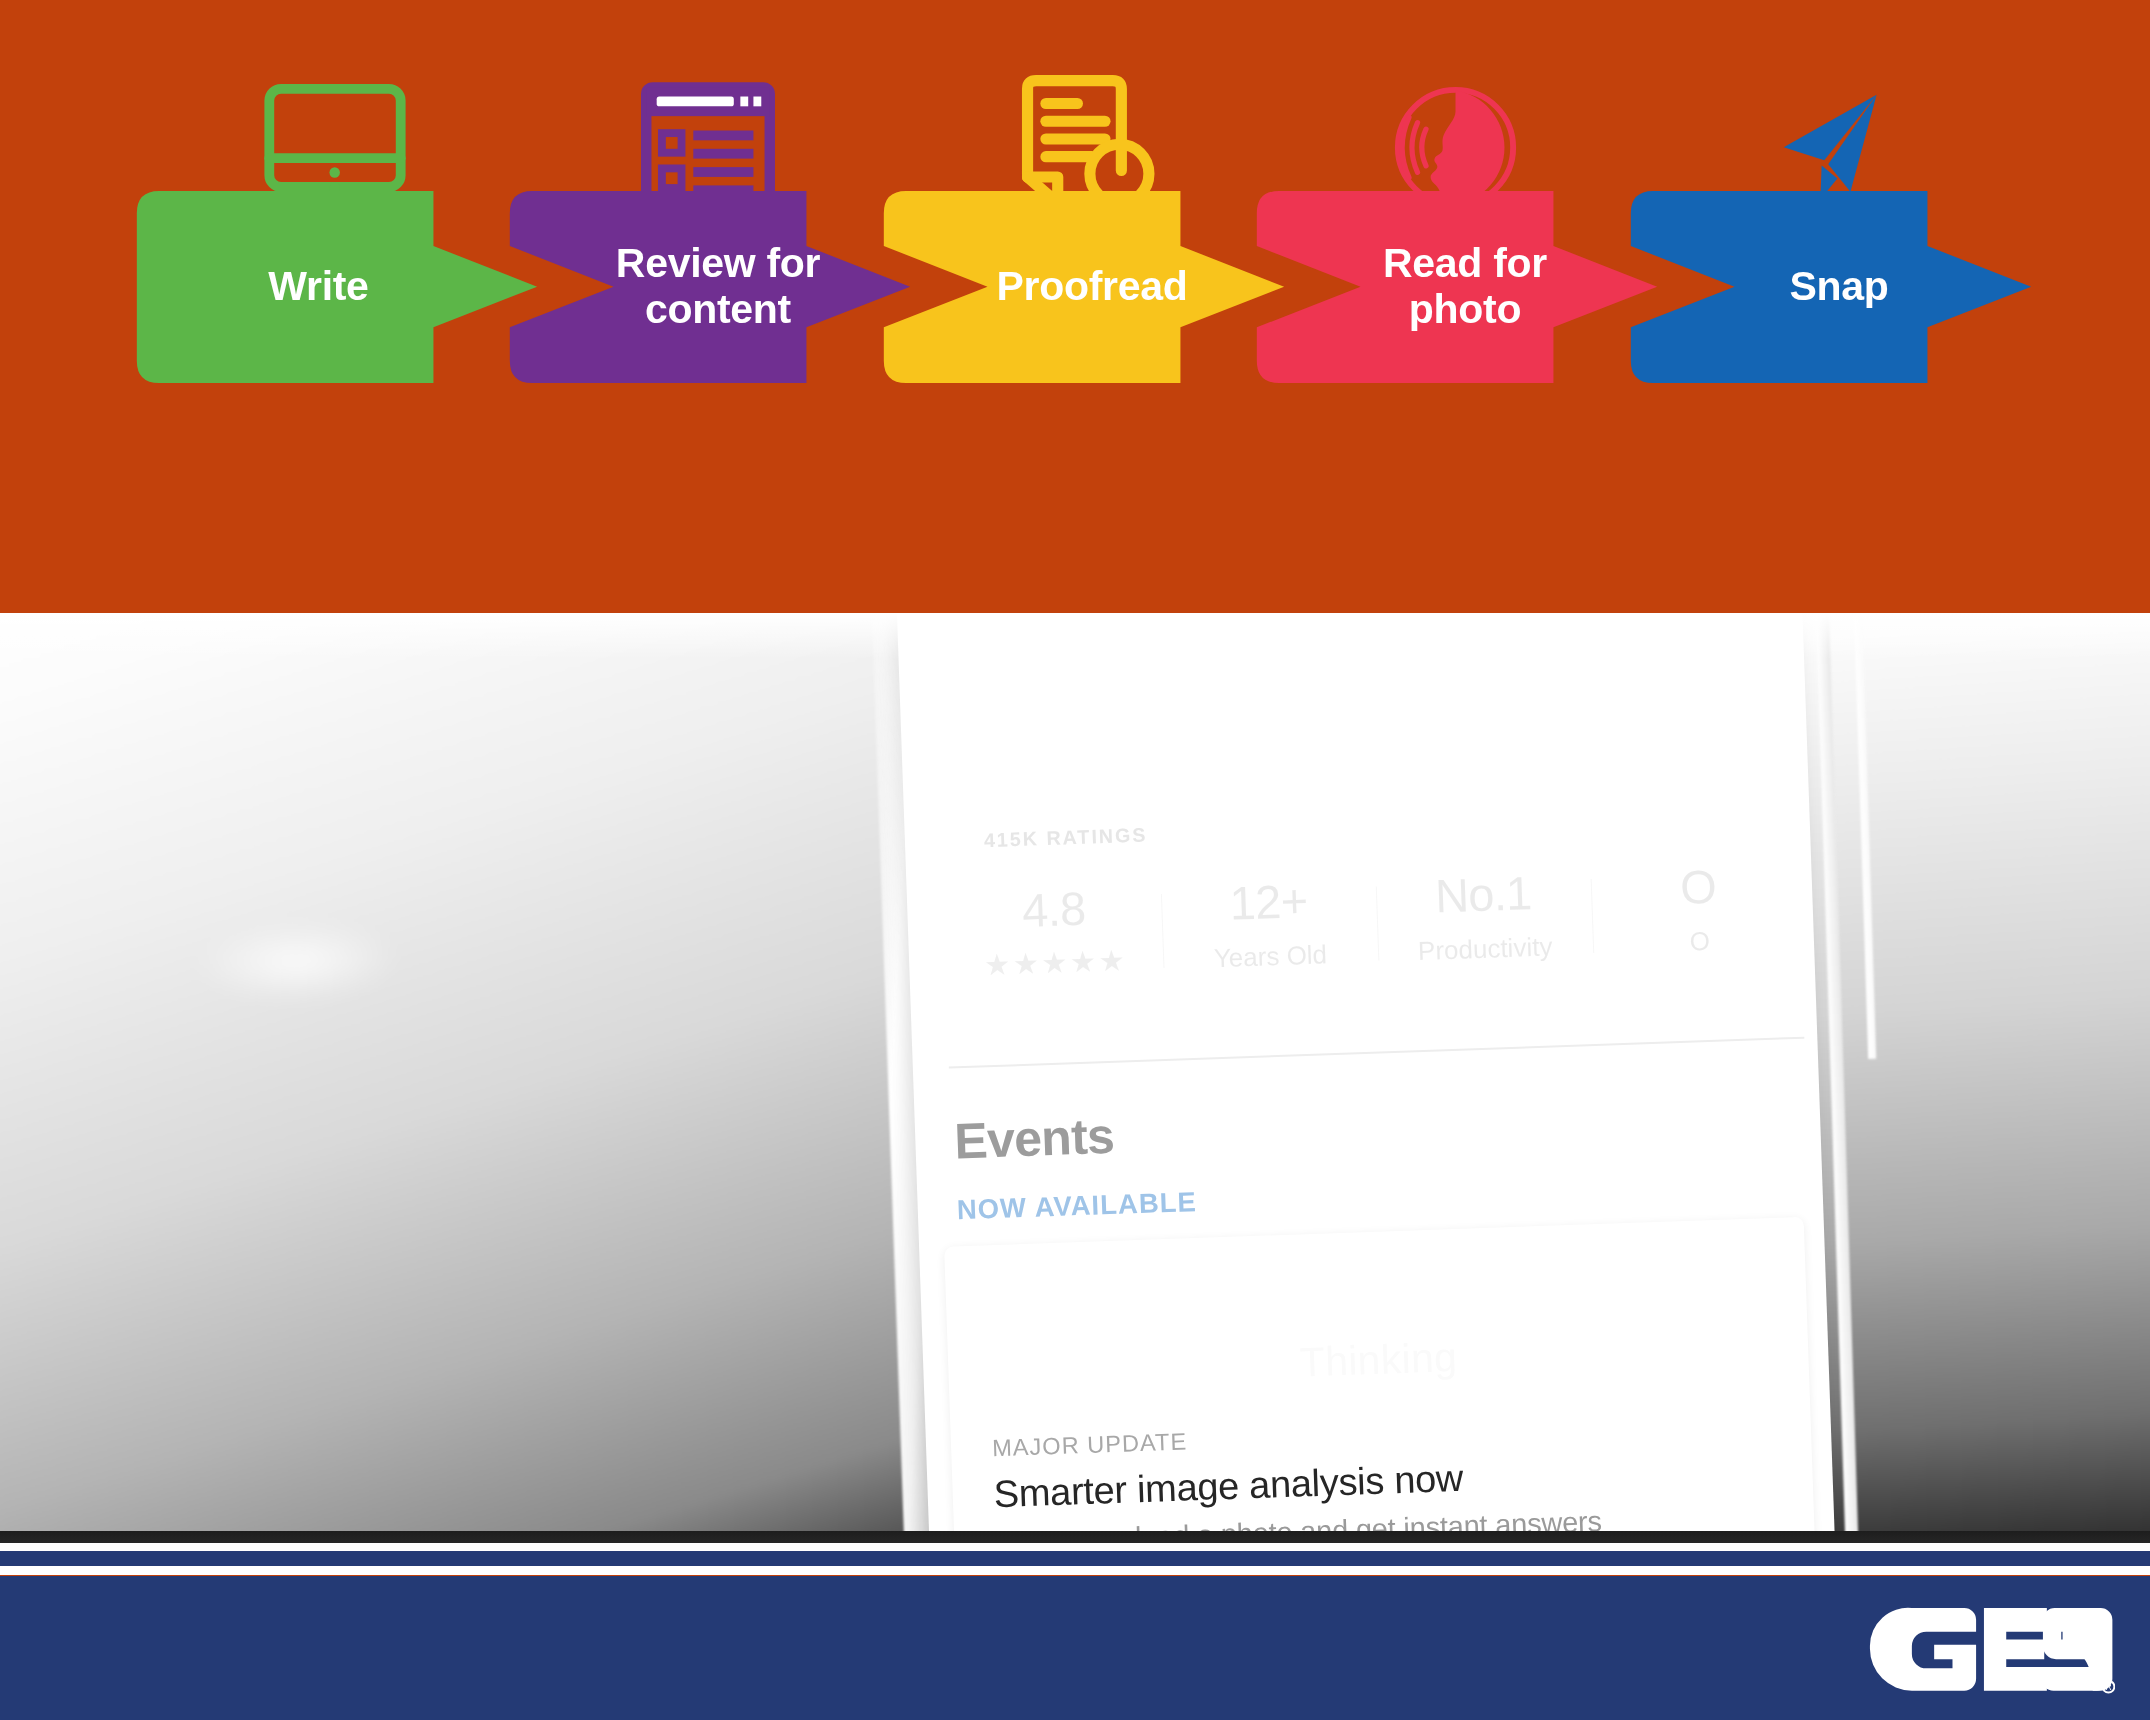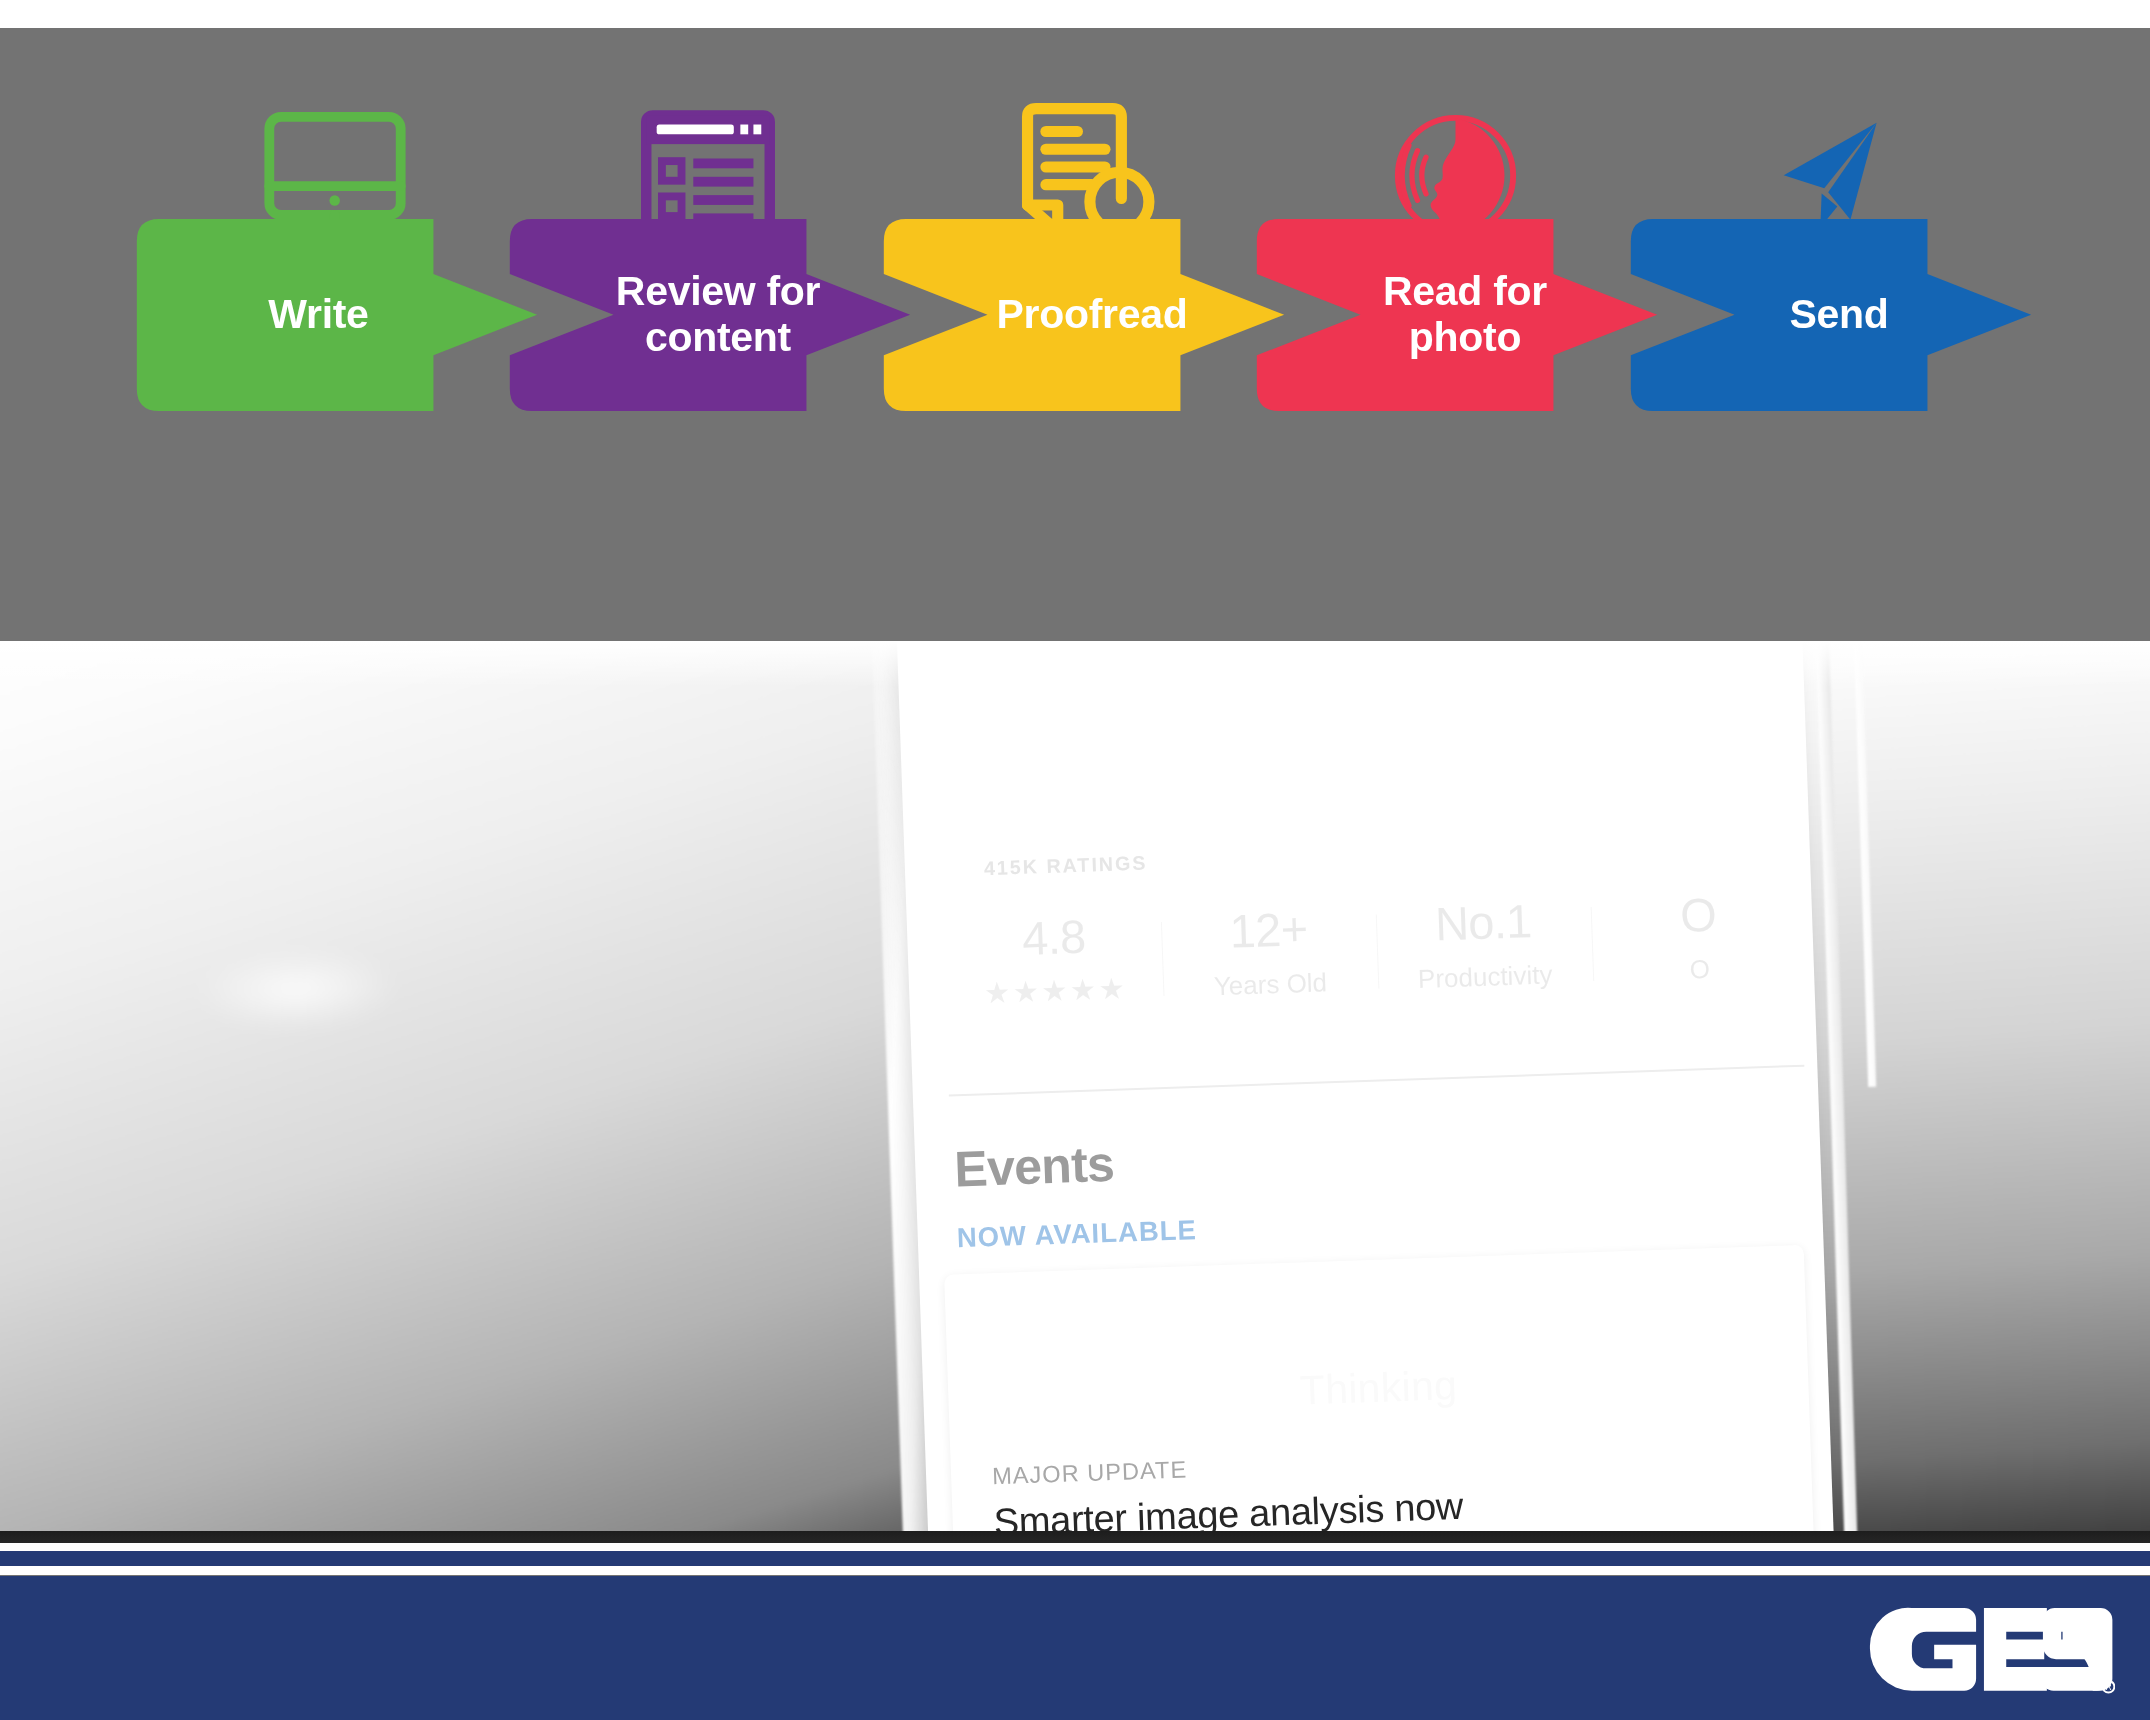--- a/index.html
+++ b/index.html
@@ -6,21 +6,21 @@
   * { box-sizing: border-box; margin:0; padding:0; }
   html,body { background:#ffffff; }
   body {
     width:2151px; height:1721px;
     font-family:"Liberation Sans", sans-serif;
     position:relative; overflow:hidden;
     background:#ffffff;
   }
 
   
-  #slide { position:absolute; inset:0; background:#737373;margin-top:28px; }
+  #slide { position:absolute; inset:0; background:#c2410c; }
 
   
   #process-flow {
     position:absolute; left:0; top:72px; width:2151px; height:538px;
   }
 
   .flow-col {
     position:absolute; top:0; height:538px;
   }
 
@@ -314,21 +314,21 @@
             <path d="M88,120 L86,172 L112,140 Z"></path>
           </g>
         </svg>
       </div>
       <div class="flow-block">
         <div class="shape">
           <svg viewBox="0 0 640 305" preserveAspectRatio="none">
             <path d="M18,40 Q18,6 52,6 L470,6 L470,90 L628,152 L470,214 L470,299 L52,299 Q18,299 18,265 L18,214 L176,152 L18,90 Z" fill="#1465B4"></path>
           </svg>
         </div>
-        <div class="flow-label">Send</div>
+        <div class="flow-label">Snap</div>
       </div>
     </div>
 
   </div>
 
   <div id="photo-band">
     <div class="device-body-left"></div>
     <div class="device-body-right"></div>
     <div class="bezel-left"></div>
 

